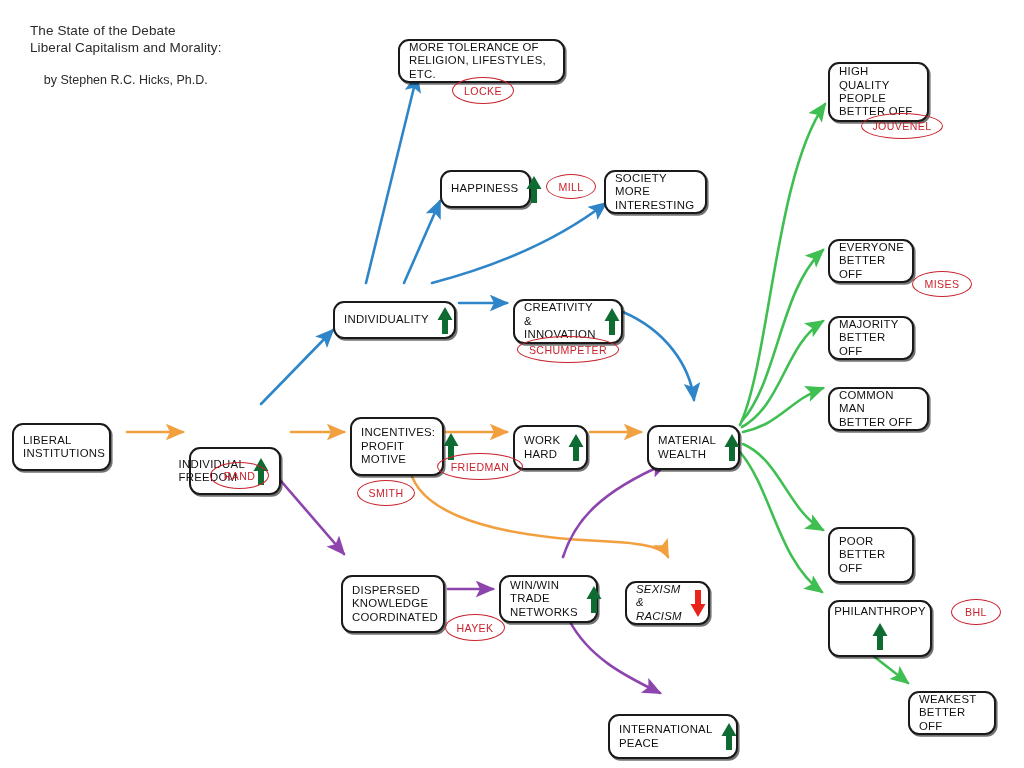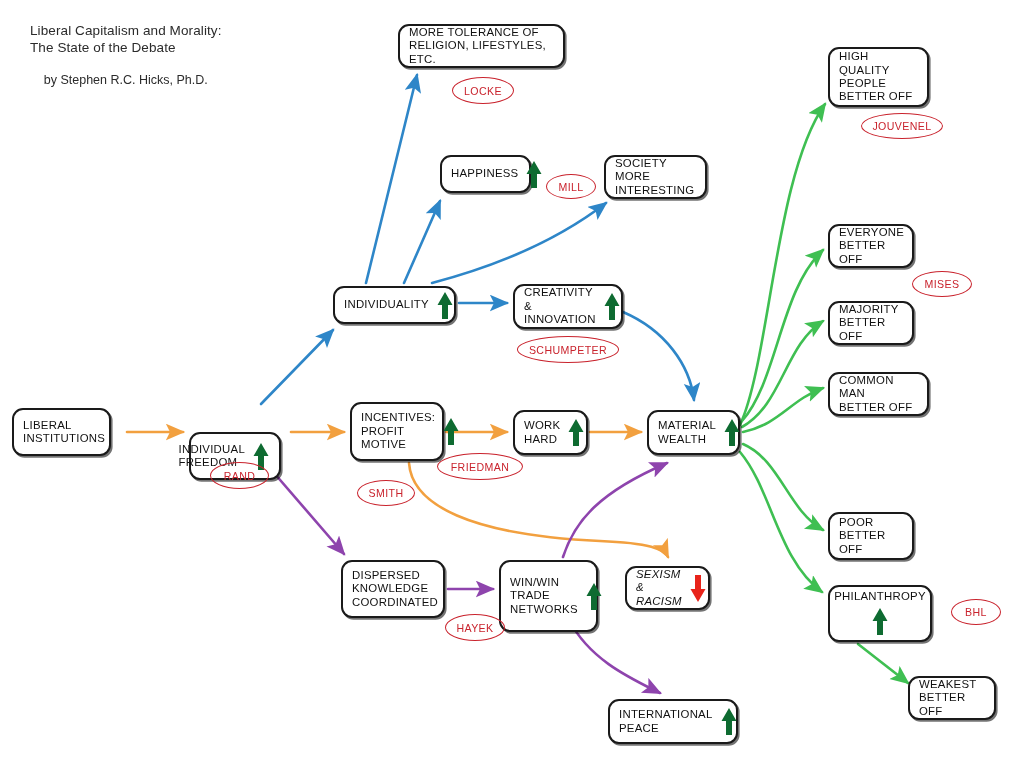--- a/index.html
+++ b/index.html
@@ -6,21 +6,21 @@
   body{width:1024px;height:768px;overflow:hidden;font-family:"Liberation Sans",sans-serif;color:#1a1a1a;}
   #stage{position:relative;width:1024px;height:768px;}
   #wires{position:absolute;left:0;top:0;width:1024px;height:768px;}
   .titleblock{position:absolute;left:30px;top:22px;}
   .title-line{font-size:13.5px;line-height:17px;color:#2b2b2b;letter-spacing:.1px;}
   .byline{font-size:12.5px;color:#2b2b2b;margin-top:17px;text-align:center;}
   .urls{position:absolute;left:30px;top:703px;}
   .url{font-size:10.5px;color:#4a4a4a;line-height:28px;}
   .node{position:absolute;box-sizing:border-box;border:2.2px solid #1a1a1a;border-radius:11px;
         background:#fff;display:flex;align-items:center;justify-content:flex-start;
-        padding:5px 9px;box-shadow:1.6px 1.8px 0 rgba(0,0,0,.55);}
+        padding:5px 9px;box-shadow:1.6px 1.8px 0 rgba(0,0,0,.55);margin-top:15px;}
   .node .lbl{font-size:11.4px;line-height:13.4px;letter-spacing:.25px;color:#111;white-space:pre-line;}
   .node .arrowglyph{margin-left:7px;flex:0 0 auto;}
   .node.stack{flex-direction:column;align-items:center;justify-content:center;}
   .node.stack .arrowglyph{margin-left:0;margin-top:2px;}
   .thinker{position:absolute;border:1.8px solid #c9232d;border-radius:50%;color:#c9232d;
            font-size:10.6px;letter-spacing:.4px;display:flex;align-items:center;justify-content:center;
            background:transparent;white-space:nowrap;}
 </style>
 </head>
 <body>
@@ -67,22 +67,22 @@
       <path d="M742,421 C778,380 780,290 823,250" stroke="#3FBF52" marker-end="url(#ah-green)"></path>
       <path d="M742,427 C782,405 785,345 823,321" stroke="#3FBF52" marker-end="url(#ah-green)"></path>
       <path d="M743,432 C780,424 790,400 823,388" stroke="#3FBF52" marker-end="url(#ah-green)"></path>
       <path d="M743,444 C780,460 788,510 823,530" stroke="#3FBF52" marker-end="url(#ah-green)"></path>
       <path d="M740,452 C772,490 778,560 822,592" stroke="#3FBF52" marker-end="url(#ah-green)"></path>
       <path d="M858,644 L908,683" stroke="#3FBF52" marker-end="url(#ah-green)"></path>
     </g>
   </svg>
 
   <div class="titleblock">
+    <div class="title-line">The State of the Debate</div>
     <div class="title-line">Liberal Capitalism and Morality:</div>
-    <div class="title-line">The State of the Debate</div>
     <div class="byline">by Stephen R.C. Hicks, Ph.D.</div>
   </div>
 
 
   <div id="nodes">
       <div class="node" style="left: 12px; top: 408px; width: 99px; height: 48px;">
         <span class="lbl">LIBERAL
 INSTITUTIONS</span>
       </div>
       <div class="node" style="left: 189px; top: 432px; width: 92px; height: 48px; justify-content: flex-end;">
@@ -139,21 +139,21 @@
       </div>
       <div class="node" style="left: 398px; top: 24px; width: 167px; height: 44px;">
         <span class="lbl">MORE TOLERANCE OF
 RELIGION, LIFESTYLES, ETC.</span>
       </div>
       <div class="node" style="left: 341px; top: 560px; width: 104px; height: 58px;">
         <span class="lbl">DISPERSED
 KNOWLEDGE
 COORDINATED</span>
       </div>
-      <div class="node" style="left: 499px; top: 560px; width: 99px; height: 72px;">
+      <div class="node" style="left: 499px; top: 560px; width: 99px; height: 48px;">
         <span class="lbl">WIN/WIN
 TRADE
 NETWORKS</span>
         <svg class="arrowglyph" width="18" height="31" viewBox="0 0 18 31">
           <path d="M9,2 L16.5,15 L12,15 L12,29 L6,29 L6,15 L1.5,15 Z" fill="#0E6B31"></path>
         </svg>
       </div>
       <div class="node" style="left: 625px; top: 566px; width: 85px; height: 44px; font-style: italic;">
         <span class="lbl">SEXISM &amp;
 RACISM</span>
@@ -178,21 +178,21 @@
 BETTER OFF</span>
       </div>
       <div class="node" style="left: 828px; top: 301px; width: 86px; height: 44px;">
         <span class="lbl">MAJORITY
 BETTER OFF</span>
       </div>
       <div class="node" style="left: 828px; top: 372px; width: 101px; height: 44px;">
         <span class="lbl">COMMON MAN
 BETTER OFF</span>
       </div>
-      <div class="node" style="left: 828px; top: 512px; width: 86px; height: 48px;">
+      <div class="node" style="left: 828px; top: 512px; width: 86px; height: 56px;">
         <span class="lbl">POOR
 BETTER OFF</span>
       </div>
       <div class="node stack" style="left: 828px; top: 585px; width: 104px; height: 57px;">
         <span class="lbl">PHILANTHROPY</span>
         <svg class="arrowglyph" width="18" height="31" viewBox="0 0 18 31">
           <path d="M9,2 L16.5,15 L12,15 L12,29 L6,29 L6,15 L1.5,15 Z" fill="#0E6B31"></path>
         </svg>
       </div>
       <div class="node" style="left: 908px; top: 676px; width: 88px; height: 44px;">

